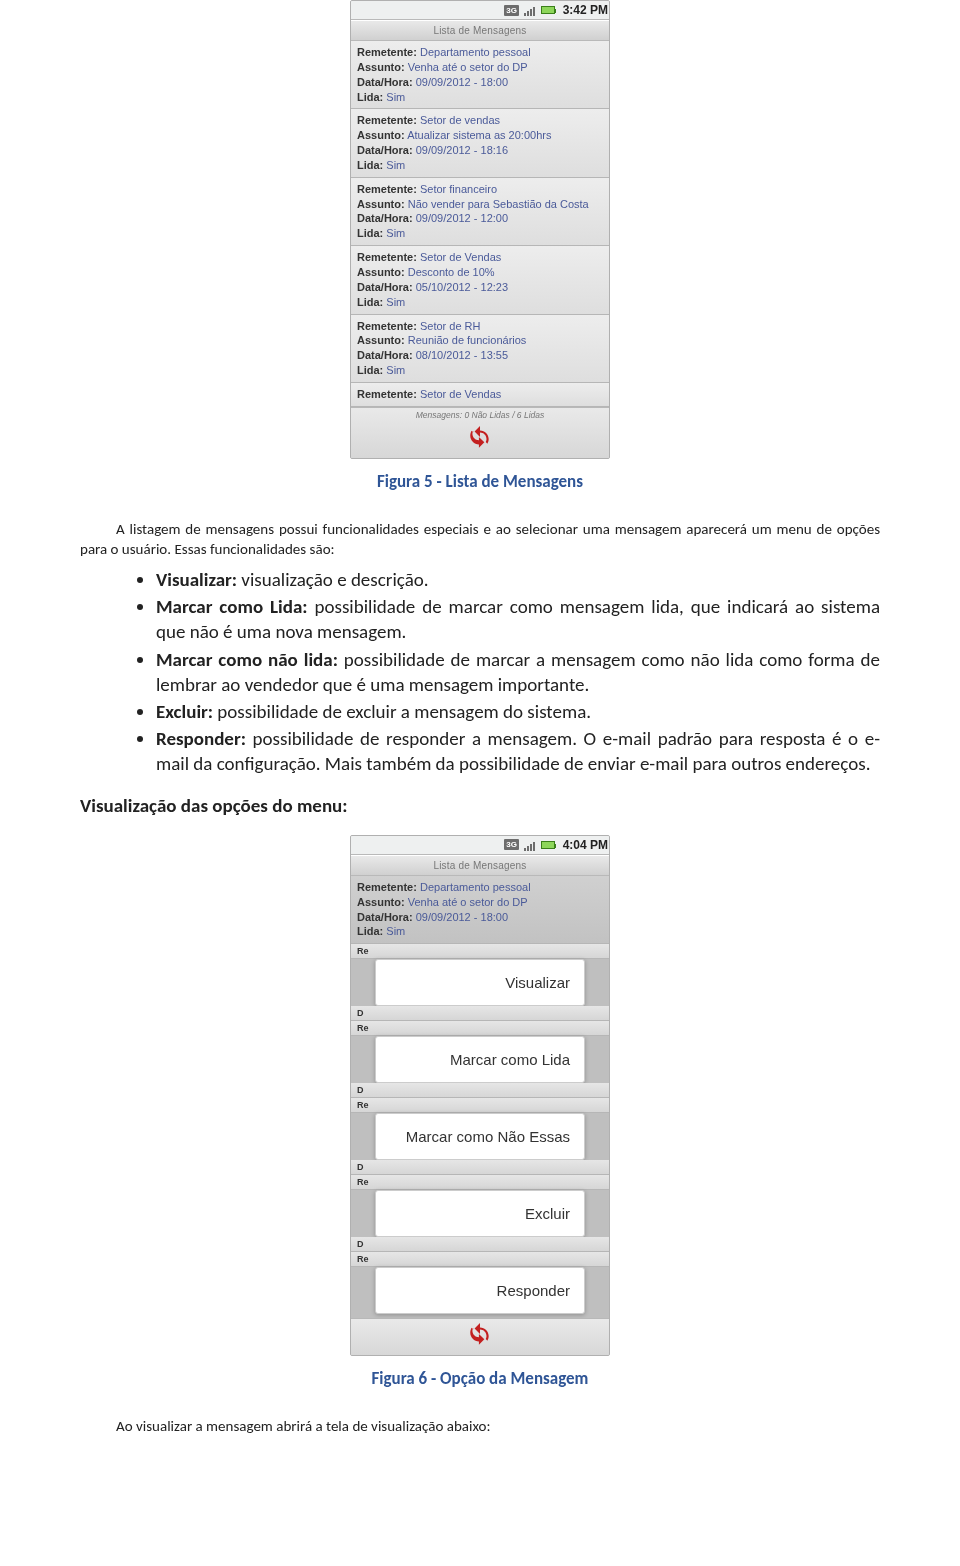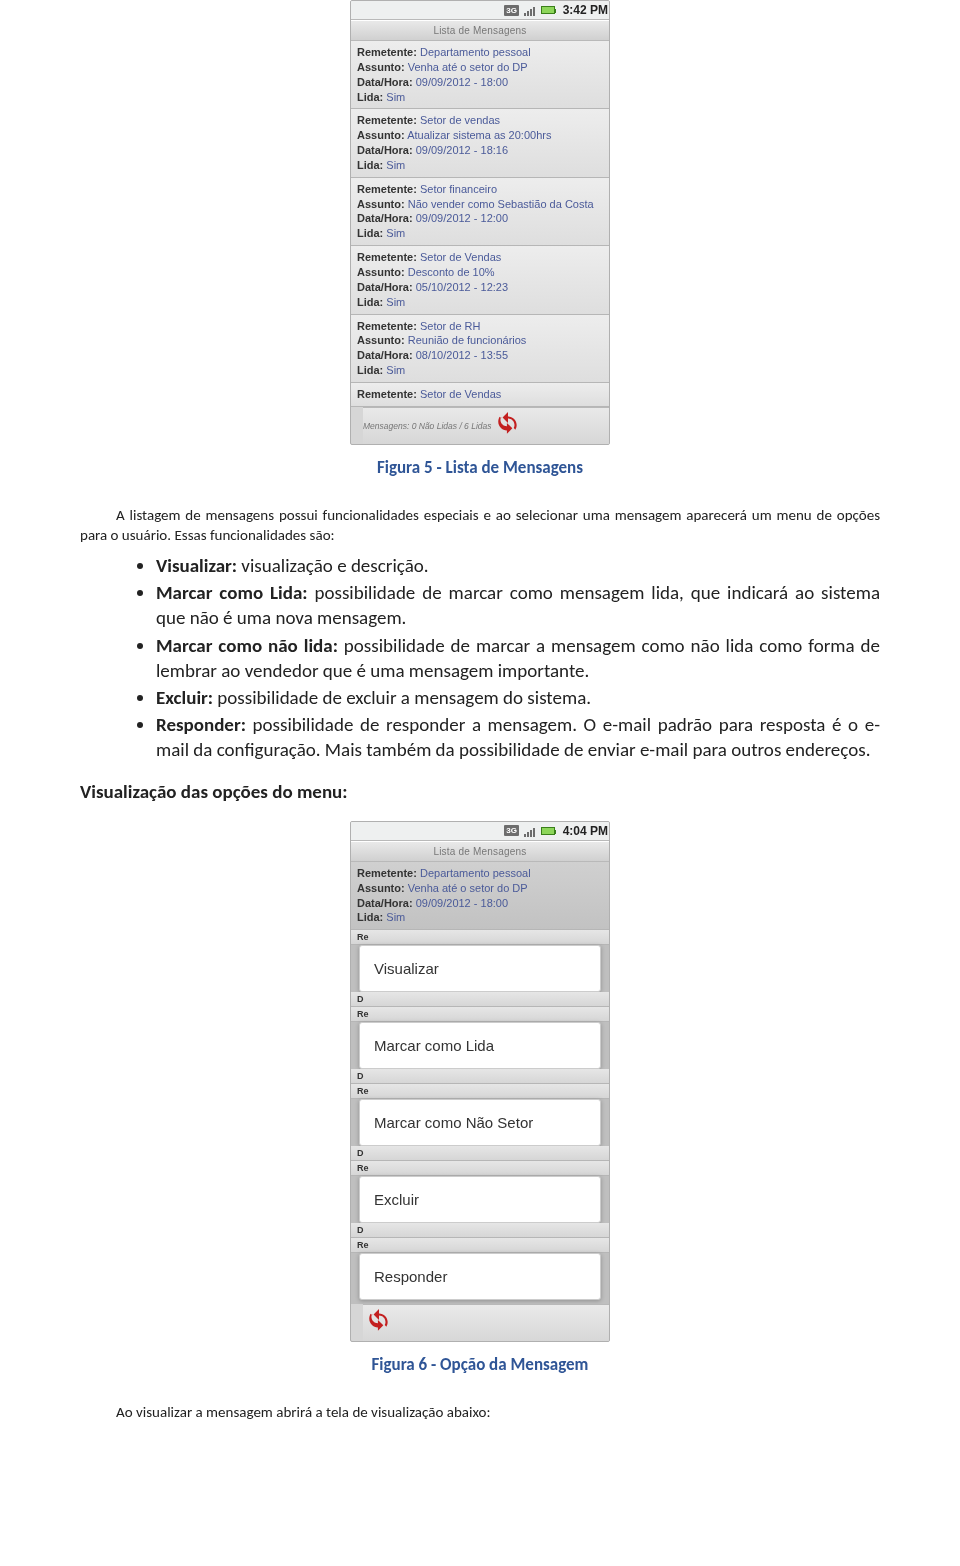--- a/index.html
+++ b/index.html
@@ -66,24 +66,23 @@
   .msg-item {
     background: linear-gradient(#ededed,#dedede);
     border-bottom: 1px solid #b6b6b6;
     font-size: 11px;
     line-height: 1.35;
     padding: 4px 6px;
   }
   .msg-item .lab { font-weight: bold; color: #333; display:inline-block; }
   .msg-item .val { color: #4a5a99; }
   .footer-bar {
-    display:flex; flex-direction:row; align-items:center;
+    display:flex; flex-direction:column; align-items:center;
     background: linear-gradient(#e9e9e9,#d7d7d7);
     border-top:1px solid #b8b8b8;
-    margin-left:12px;
   }
   .footer-text {
     font-size: 8.5px; color:#777; padding: 2px 0;
     font-style: italic;
   }
   .refresh-icon {
     width: 32px; height: 28px;
     display:flex; align-items:center; justify-content:center;
     margin: 2px 0 6px 0;
   }
@@ -113,24 +112,25 @@
   ul.bullets li { margin: 2px 0; text-align: justify; }
   ul.bullets li .lead { font-weight: bold; }
   .subhead {
     font-size: 19px;
     margin: 8px 0 18px 0;
     font-weight: bold;
   }
   
   .menu-overlay {
     background:#fff;
-    margin: 0 8px;
+    margin: 0 24px;
     border-radius: 3px;
     box-shadow: 0 1px 4px rgba(0,0,0,0.25);
     border:1px solid #ccc;
+    text-align:right;
   }
   .menu-item {
     padding: 14px 14px;
     font-size: 15px;
     color:#333;
     border-bottom: 1px solid #d8d8d8;
   }
   .menu-item:last-child { border-bottom: none; }
   .dim-row {
     font-size: 9px;
@@ -169,21 +169,21 @@
         <div><span class="lab">Lida:</span> <span class="val">Sim</span></div>
       </div>
       <div class="msg-item">
         <div><span class="lab">Remetente:</span> <span class="val">Setor de vendas</span></div>
         <div><span class="lab">Assunto:</span> <span class="val">Atualizar sistema as 20:00hrs</span></div>
         <div><span class="lab">Data/Hora:</span> <span class="val">09/09/2012 - 18:16</span></div>
         <div><span class="lab">Lida:</span> <span class="val">Sim</span></div>
       </div>
       <div class="msg-item">
         <div><span class="lab">Remetente:</span> <span class="val">Setor financeiro</span></div>
-        <div><span class="lab">Assunto:</span> <span class="val">Não vender como Sebastião da Costa</span></div>
+        <div><span class="lab">Assunto:</span> <span class="val">Não vender para Sebastião da Costa</span></div>
         <div><span class="lab">Data/Hora:</span> <span class="val">09/09/2012 - 12:00</span></div>
         <div><span class="lab">Lida:</span> <span class="val">Sim</span></div>
       </div>
       <div class="msg-item">
         <div><span class="lab">Remetente:</span> <span class="val">Setor de Vendas</span></div>
         <div><span class="lab">Assunto:</span> <span class="val">Desconto de 10%</span></div>
         <div><span class="lab">Data/Hora:</span> <span class="val">05/10/2012 - 12:23</span></div>
         <div><span class="lab">Lida:</span> <span class="val">Sim</span></div>
       </div>
       <div class="msg-item">
@@ -247,21 +247,21 @@
         <div class="menu-item">Visualizar</div>
       </div>
       <div class="dim-row"><span class="lab">D</span></div>
       <div class="dim-row"><span class="lab">Re</span></div>
       <div class="menu-overlay">
         <div class="menu-item">Marcar como Lida</div>
       </div>
       <div class="dim-row"><span class="lab">D</span></div>
       <div class="dim-row"><span class="lab">Re</span></div>
       <div class="menu-overlay">
-        <div class="menu-item">Marcar como Não Setor</div>
+        <div class="menu-item">Marcar como Não Essas</div>
       </div>
       <div class="dim-row"><span class="lab">D</span></div>
       <div class="dim-row"><span class="lab">Re</span></div>
       <div class="menu-overlay">
         <div class="menu-item">Excluir</div>
       </div>
       <div class="dim-row"><span class="lab">D</span></div>
       <div class="dim-row"><span class="lab">Re</span></div>
       <div class="menu-overlay">
         <div class="menu-item">Responder</div>

